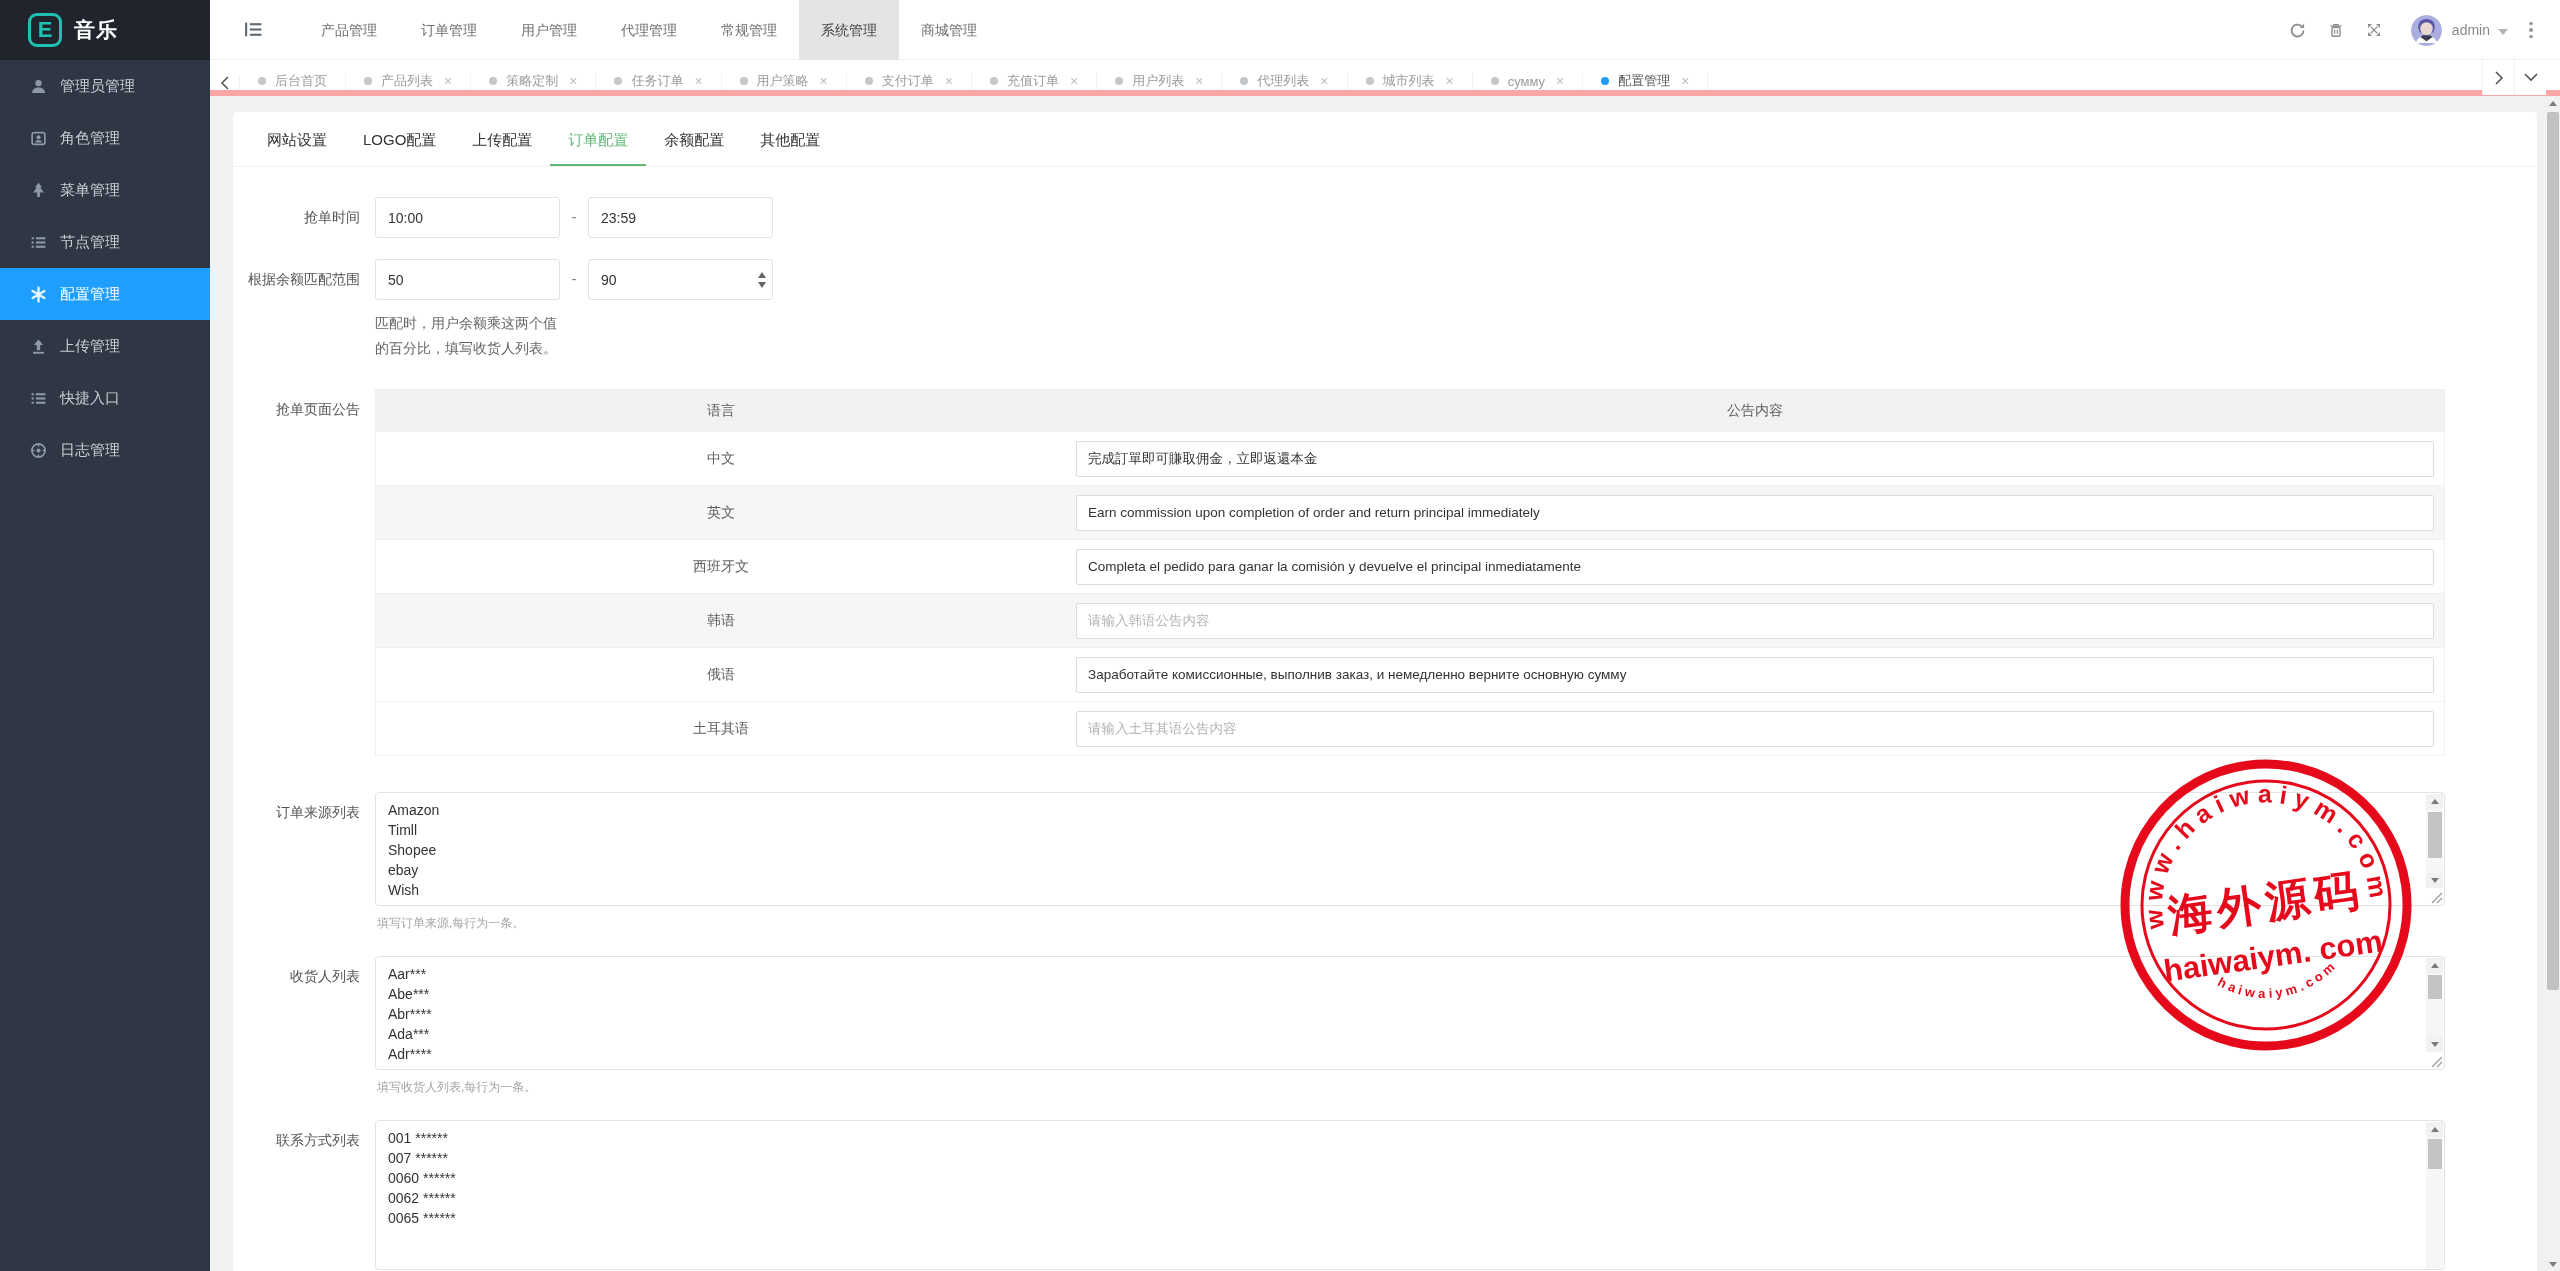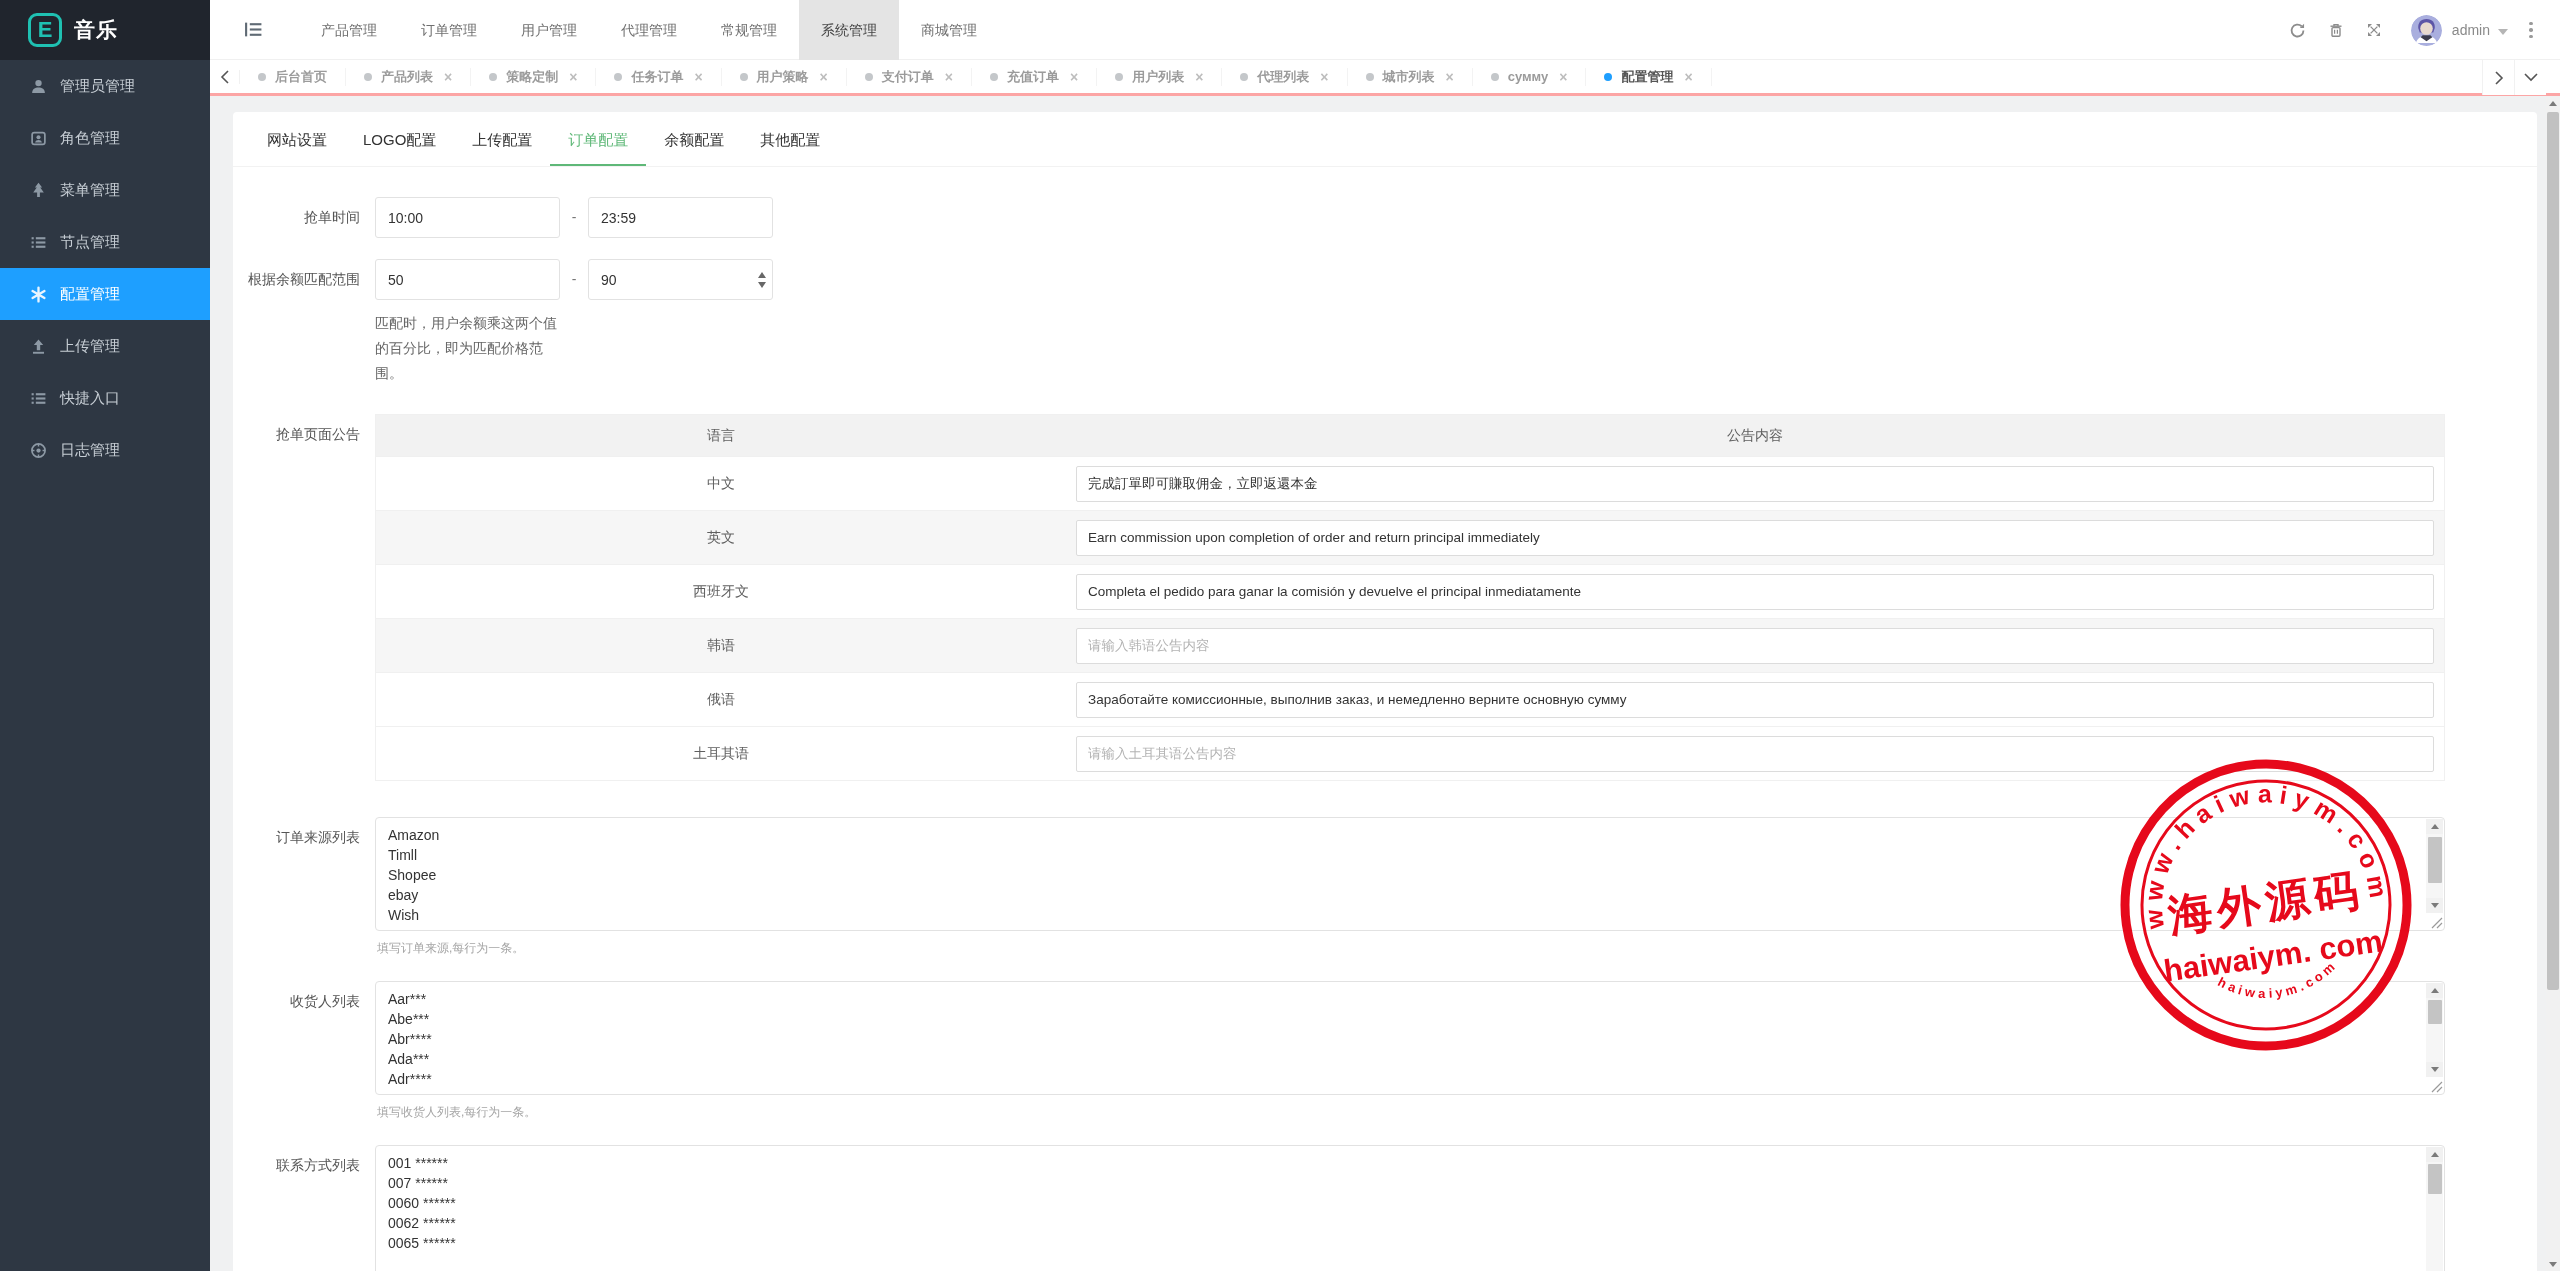--- a/index.html
+++ b/index.html
@@ -24,21 +24,21 @@
   .topnav-item.active { background:#e4e4e4; color:#444; }
   .topbar-right { position:absolute; right:14px; top:0; height:60px; display:flex; align-items:center; }
   .tb-icon { width:38px; height:60px; display:flex; align-items:center; justify-content:center; color:#8c8c8c; cursor:pointer; }
   .avatar { width:31px; height:31px; border-radius:50%; overflow:hidden; margin:0 10px 0 18px; cursor:pointer; flex:none; }
   .admin-name { font-size:14px; color:#8a8a8a; cursor:pointer; }
   .caret-down { width:0; height:0; border-left:5px solid transparent; border-right:5px solid transparent; border-top:6px solid #b5b5b5; margin:3px 0 0 8px; cursor:pointer; }
   .vdots { width:30px; height:60px; display:flex; flex-direction:column; align-items:center; justify-content:center; gap:3px; margin-left:8px; cursor:pointer; }
   .vdots i { width:3.5px; height:3.5px; border-radius:50%; background:#9a9a9a; }
 
   
-  .tabbar { position:absolute; left:210px; top:60px; right:0; height:36px; background:#fff; border-bottom:3px solid #fca5a5; display:flex; align-items:center; z-index:5;font-weight:bold; }
+  .tabbar { position:absolute; left:210px; top:60px; right:0; height:36px; background:#fff; border-bottom:6px solid #fca5a5; display:flex; align-items:flex-end; z-index:5; }
   .tab-arrow { width:30px; display:flex; align-items:center; justify-content:center; color:#666; border-right:1px solid #f1f1f1; cursor:pointer; flex:none; }
   .tabs { display:flex; }
   .tab { display:flex; align-items:center; padding:0 18px; border-right:1px solid #f3f3f3; font-size:13px; color:#9b9b9b; cursor:pointer; white-space:nowrap; }
   .tab .dot { width:8px; height:8px; border-radius:50%; background:#c4c7ca; margin-right:9px; flex:none; }
   .tab .close::before { content:"×"; }
   .tab .close { margin-left:11px; color:#bdbdbd; font-size:14px; line-height:1; }
   .tab.active { color:#555; }
   .tab.active .dot { background:#1E9FFF; }
   .tabbar-right { position:absolute; right:14px; top:0; height:35px; display:flex; background:#fff; }
   .tabbar-right .tab-arrow { border-left:1px solid #f1f1f1; border-right:none; width:32px; }
@@ -358,21 +358,21 @@
             <input class="txt-input" value="50" style="">
             <span class="dash">-</span>
             <span class="num-wrap">
               <input class="txt-input" value="90" style="">
               <span class="spinner">
                   <span class="spin-up"></span>
                   <span class="spin-down"></span>
                 </span>
             </span>
           </div>
-          <div class="help-main">匹配时，用户余额乘这两个值的百分比，即为匹配价格范围。</div>
+          <div class="help-main">匹配时，用户余额乘这两个值的百分比，填写收货人列表。</div>
         </div>
       </div>
 
       <div class="form-item" style="margin-bottom:36px">
         <div class="form-label">抢单页面公告</div>
         <div class="form-ctrl">
           <div class="ann-table">
             <div class="ann-row header">
               <div class="ann-cell">语言</div>
               <div class="ann-cell">公告内容</div>

